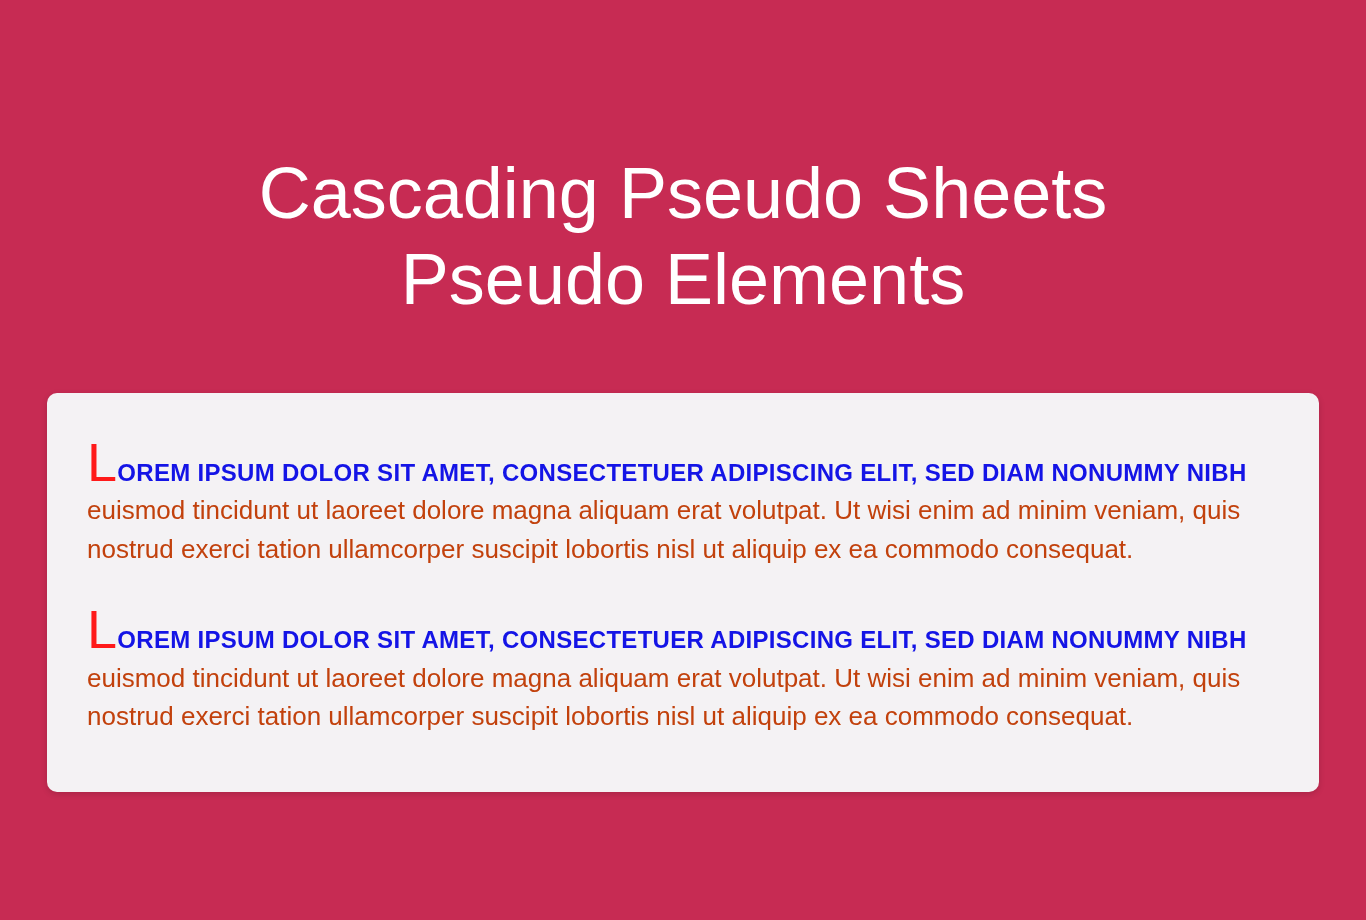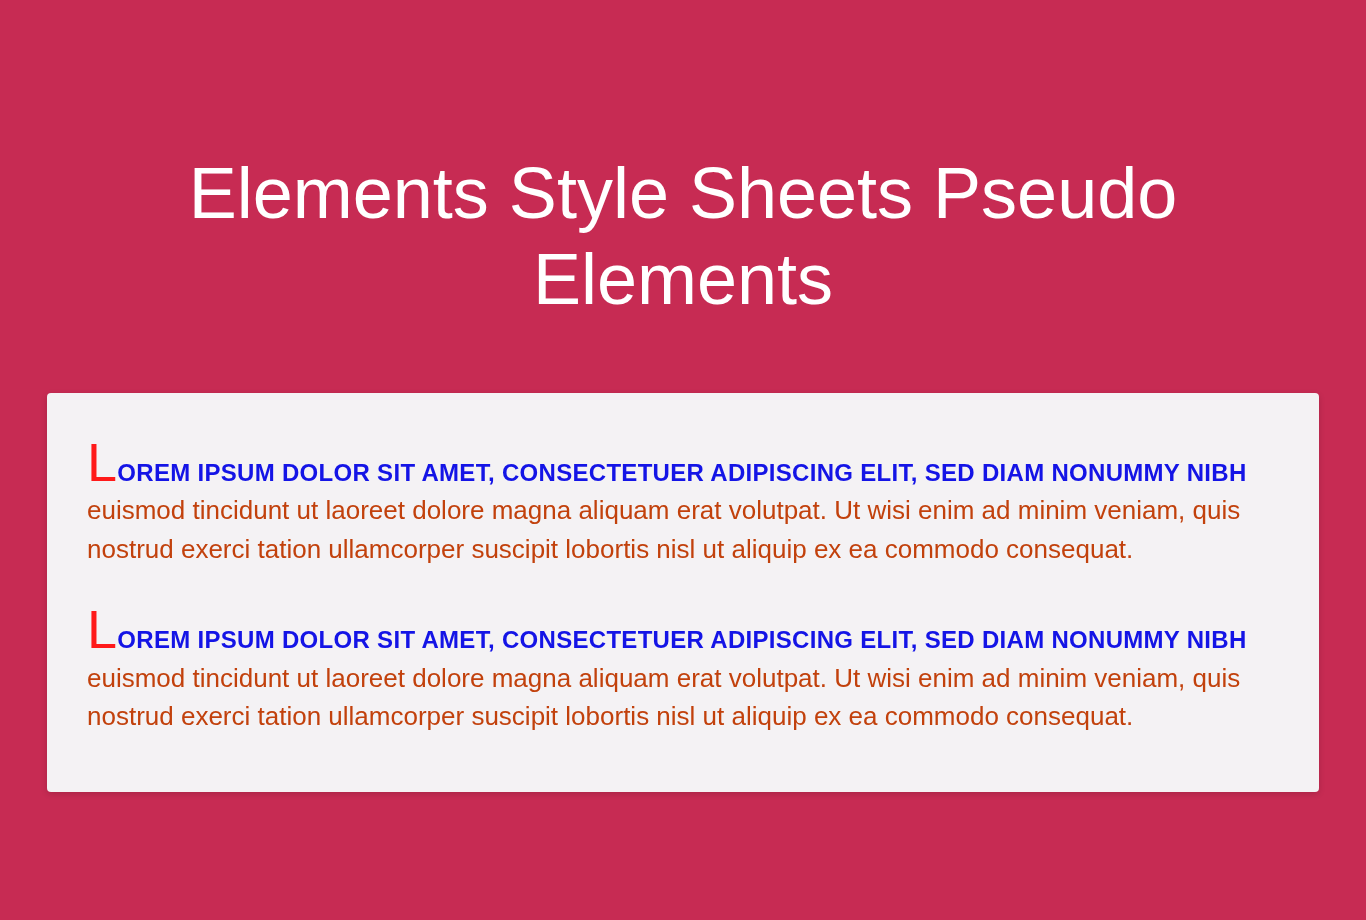--- a/index.html
+++ b/index.html
@@ -24,21 +24,21 @@
     font-size: 72px;
     line-height: 1.2;
     text-align: center;
     margin-top: 150px;
     max-width: 1100px;
   }
   .card {
     background: #f4f2f4;
     width: 1272px;
     margin-top: 70px;
-    border-radius: 4px;
+    border-radius: 10px;
     padding: 48px 40px 56px 40px;
     box-shadow: 0 2px 6px rgba(0,0,0,0.15);
   }
   .para {
     font-size: 26px;
     line-height: 1.48;
     color: #222;
     font-weight: 400;
     margin-bottom: 40px;
   }
@@ -59,21 +59,21 @@
     font-weight: 400;
     text-transform: uppercase;
   }
   .rest-line {
     color: #c2410c;
   }
 </style>
 </head>
 <body>
 
-<h1 class="page-title">Elements Style Sheets Pseudo Elements</h1>
+<h1 class="page-title">Cascading Pseudo Sheets Pseudo Elements</h1>
 
 <div class="card">
 
   <p class="para">
     <span class="first-line"><span class="first-letter">L</span><span>orem ipsum dolor sit amet, consectetuer adipiscing elit, sed diam nonummy nibh</span></span>
     <br>
     <span class="rest-line">euismod tincidunt ut laoreet dolore magna aliquam erat volutpat. Ut wisi enim ad minim veniam, quis nostrud exerci tation ullamcorper suscipit lobortis nisl ut aliquip ex ea commodo consequat.</span>
   </p>
 
   <p class="para">

